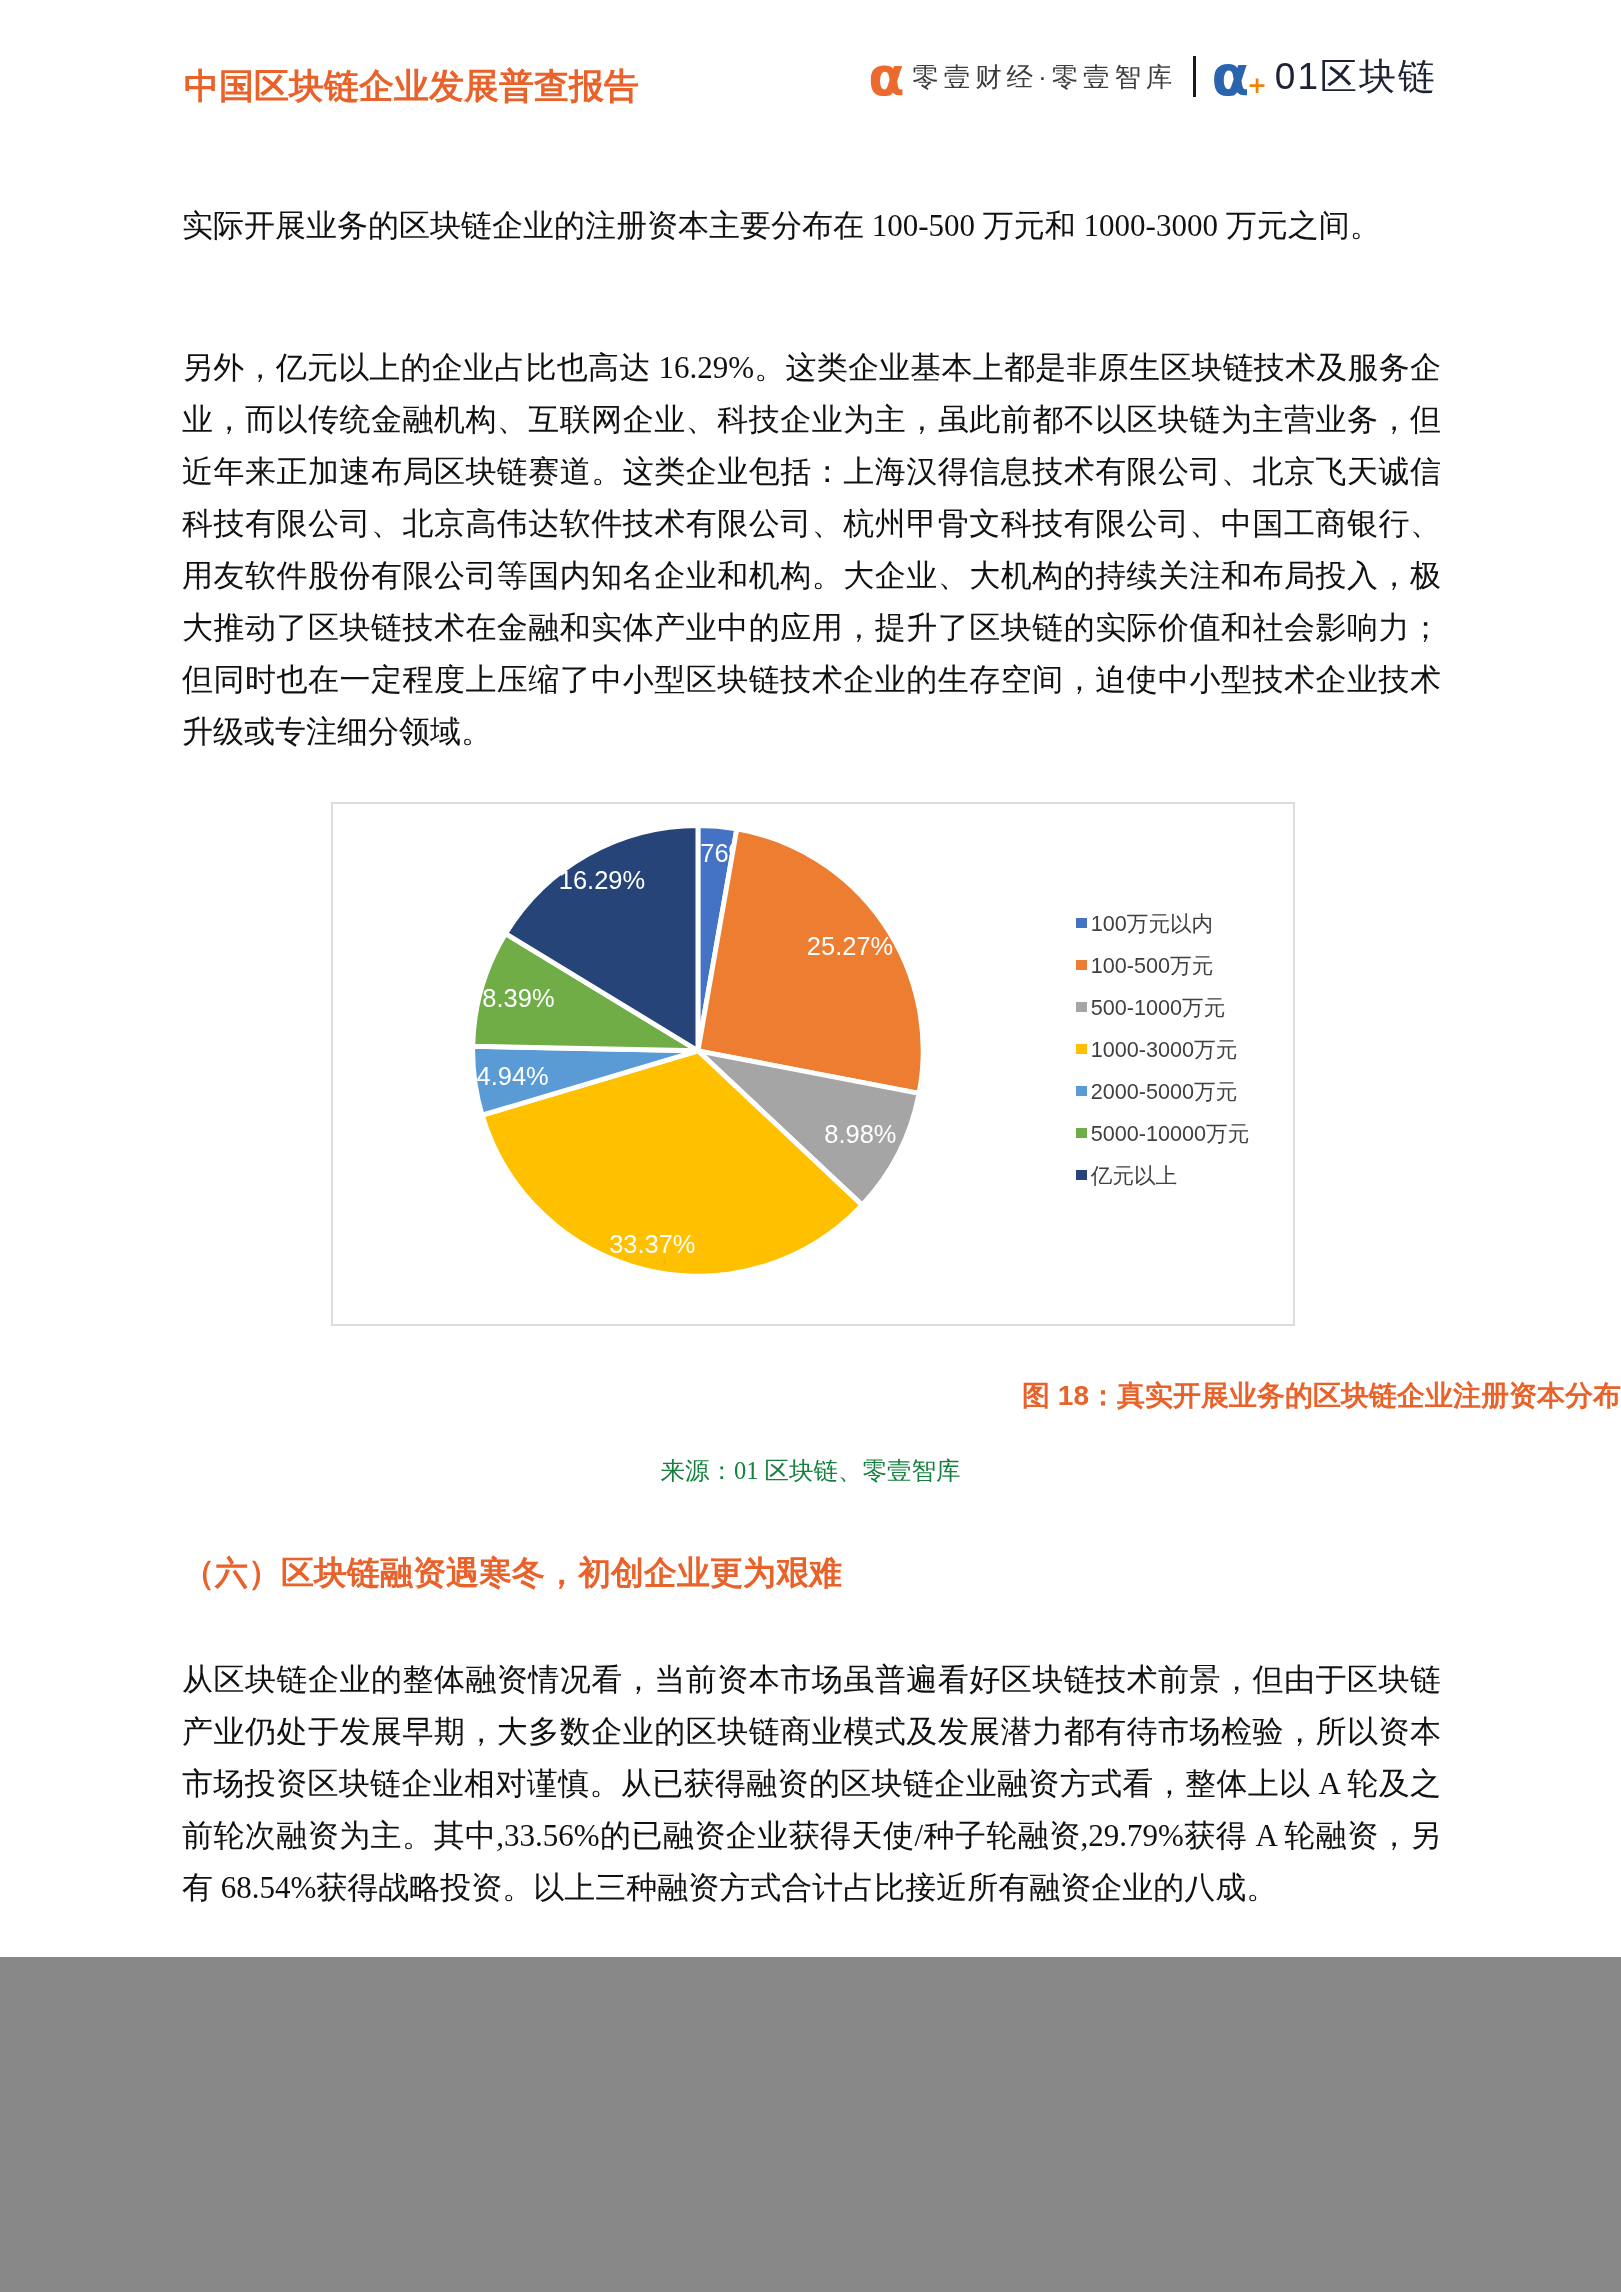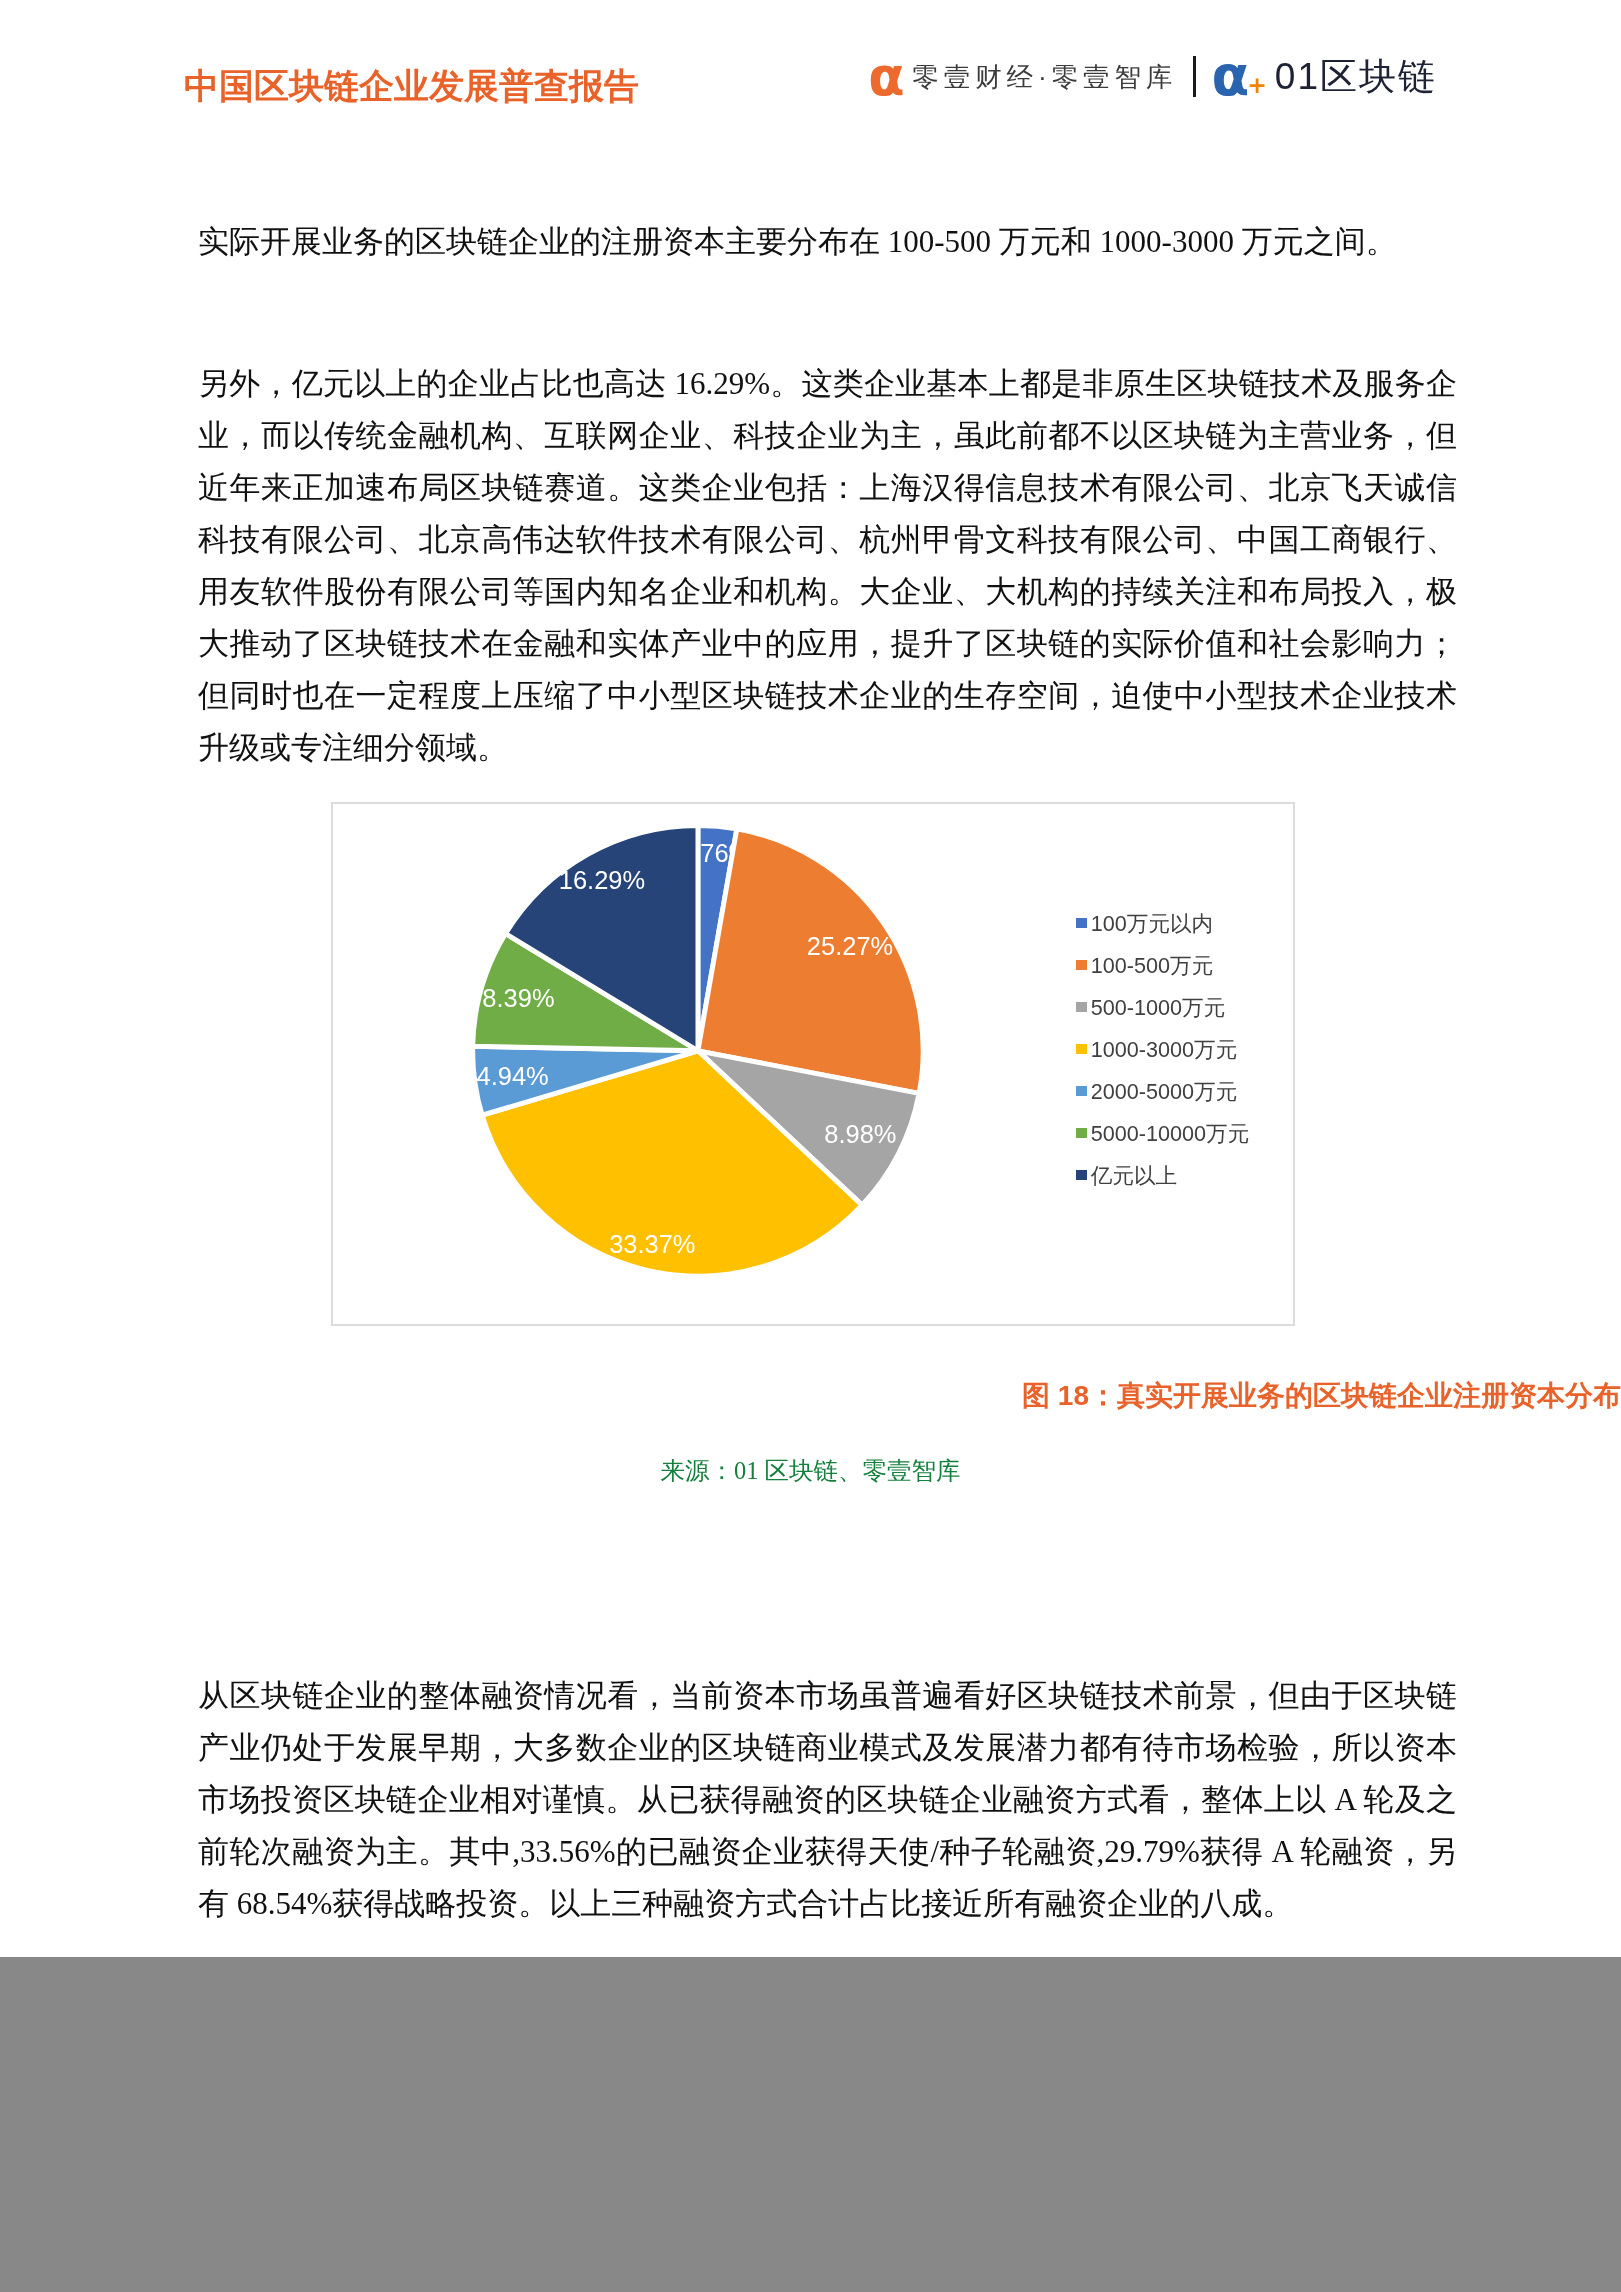--- a/index.html
+++ b/index.html
@@ -42,21 +42,21 @@
   .logo2-text{
     font-family:"Liberation Sans","DejaVu Sans",sans-serif;
     font-weight:normal;font-size:37px;color:#1E2235;letter-spacing:2px;
   }
   .header-divider{width:2.9px;height:41px;background:#1a1a1a;}
   
   .para{
     position:absolute;left:182px;width:1259px;
     font-size:31px;line-height:52px;
     text-align:justify;
-    margin:16px;
+    margin:0;
   }
   .para1{top:200px;}
   .para2{top:342px;}
   .para3{top:1654px;}
   
   .chart-frame{
     position:absolute;left:331px;top:802px;
     width:964px;height:524px;
     border:2px solid #DCDCDC;background:#fff;
     box-sizing:border-box;
@@ -168,19 +168,20 @@
           <div class="legend-item">
             <span class="legend-swatch" style="background: rgb(38, 68, 120);"></span>
             <span>亿元以上</span>
           </div>
         </div>
     </div>
     <figcaption class="fig-caption">图 18：真实开展业务的区块链企业注册资本分布</figcaption>
     <div class="fig-source">来源：01 区块链、零壹智库</div>
   </figure>
 
+  <h2 class="section-heading">（六）区块链融资遇寒冬，初创企业更为艰难</h2>
 
   <p class="para para3">从区块链企业的整体融资情况看，当前资本市场虽普遍看好区块链技术前景，但由于区块链产业仍处于发展早期，大多数企业的区块链商业模式及发展潜力都有待市场检验，所以资本市场投资区块链企业相对谨慎。从已获得融资的区块链企业融资方式看，整体上以 A 轮及之前轮次融资为主。其中,33.56%的已融资企业获得天使/种子轮融资,29.79%获得 A 轮融资，另有 68.54%获得战略投资。以上三种融资方式合计占比接近所有融资企业的八成。</p>
 
   <div class="page-number">25</div>
 
 </div>
 
 
 </body></html>

